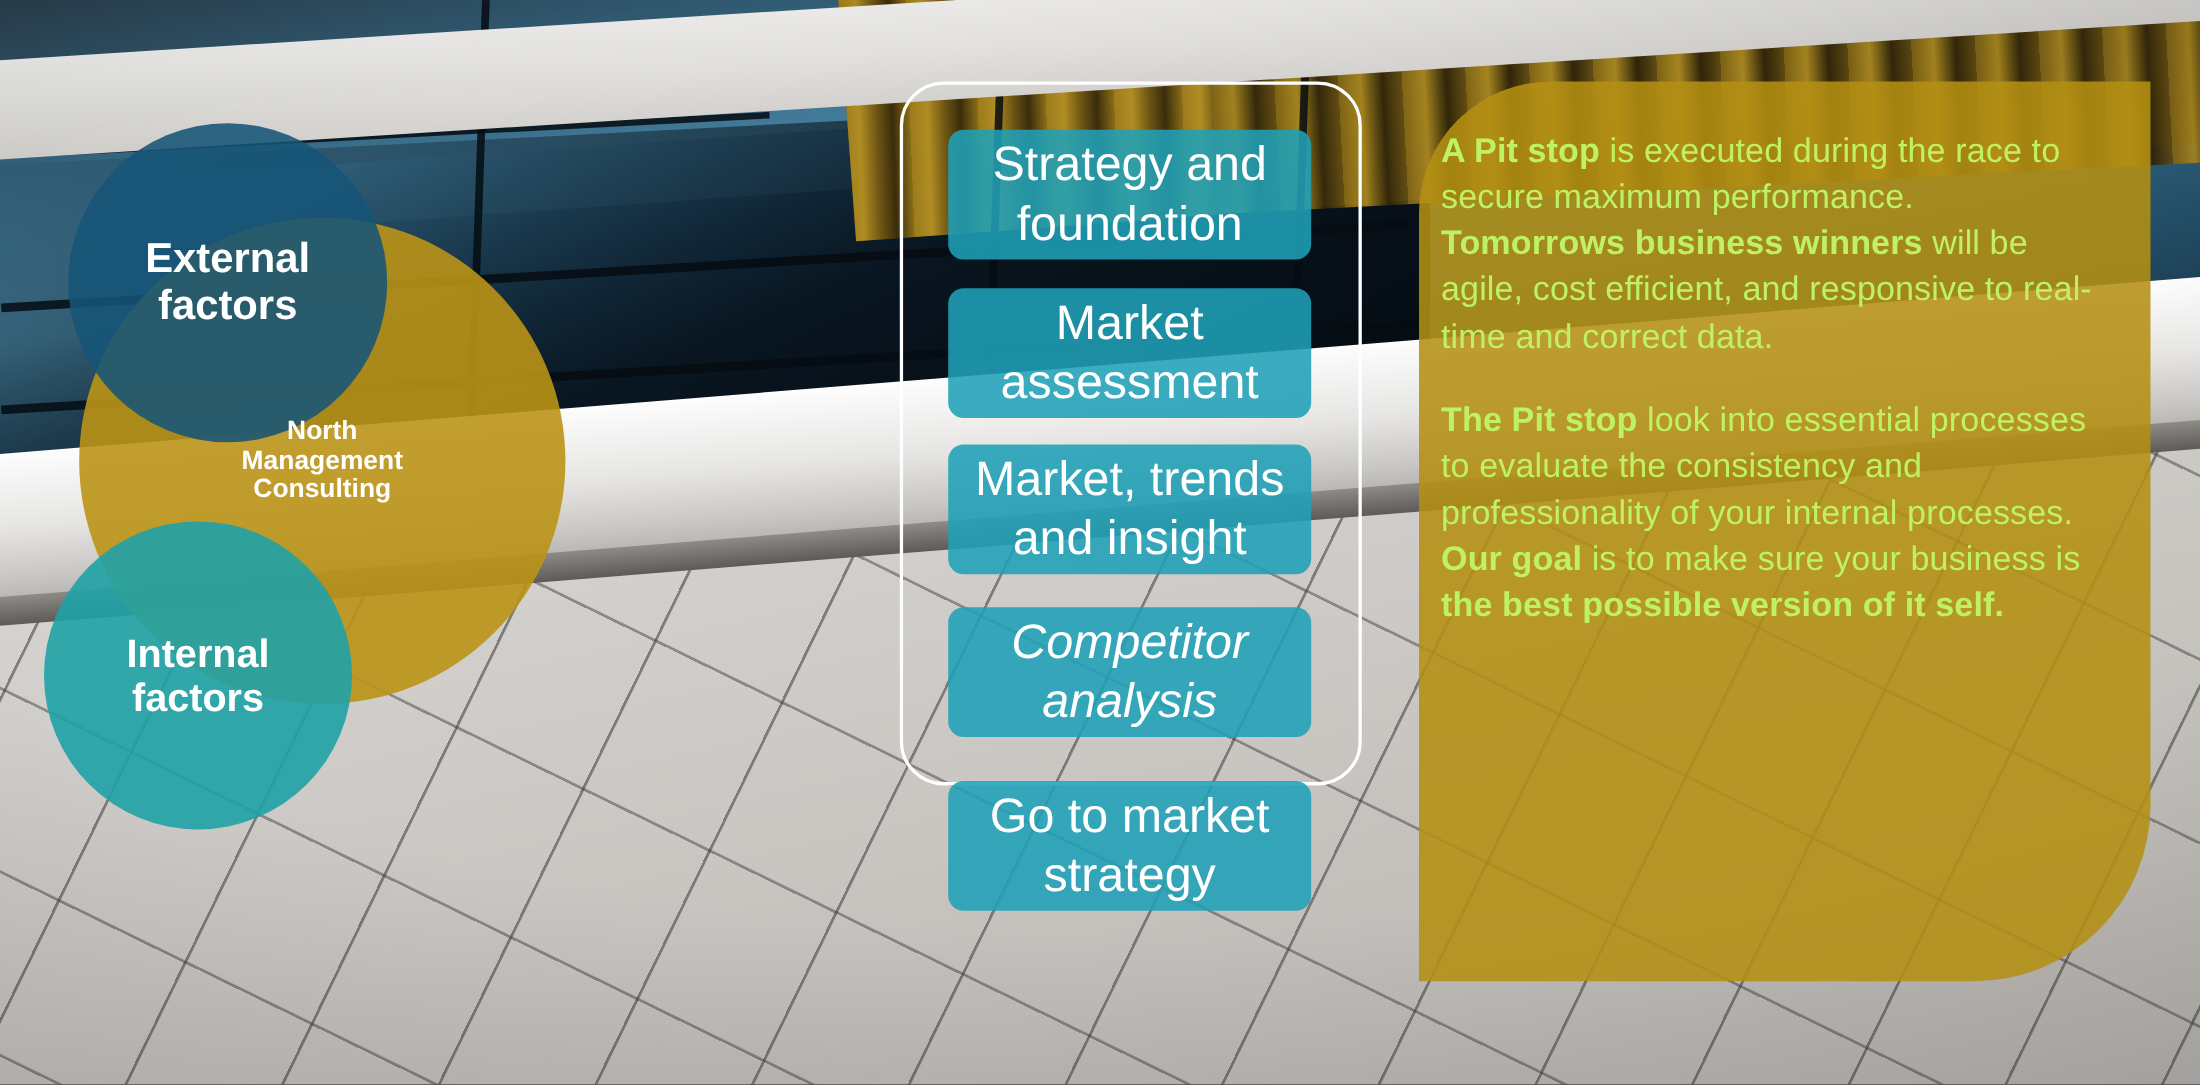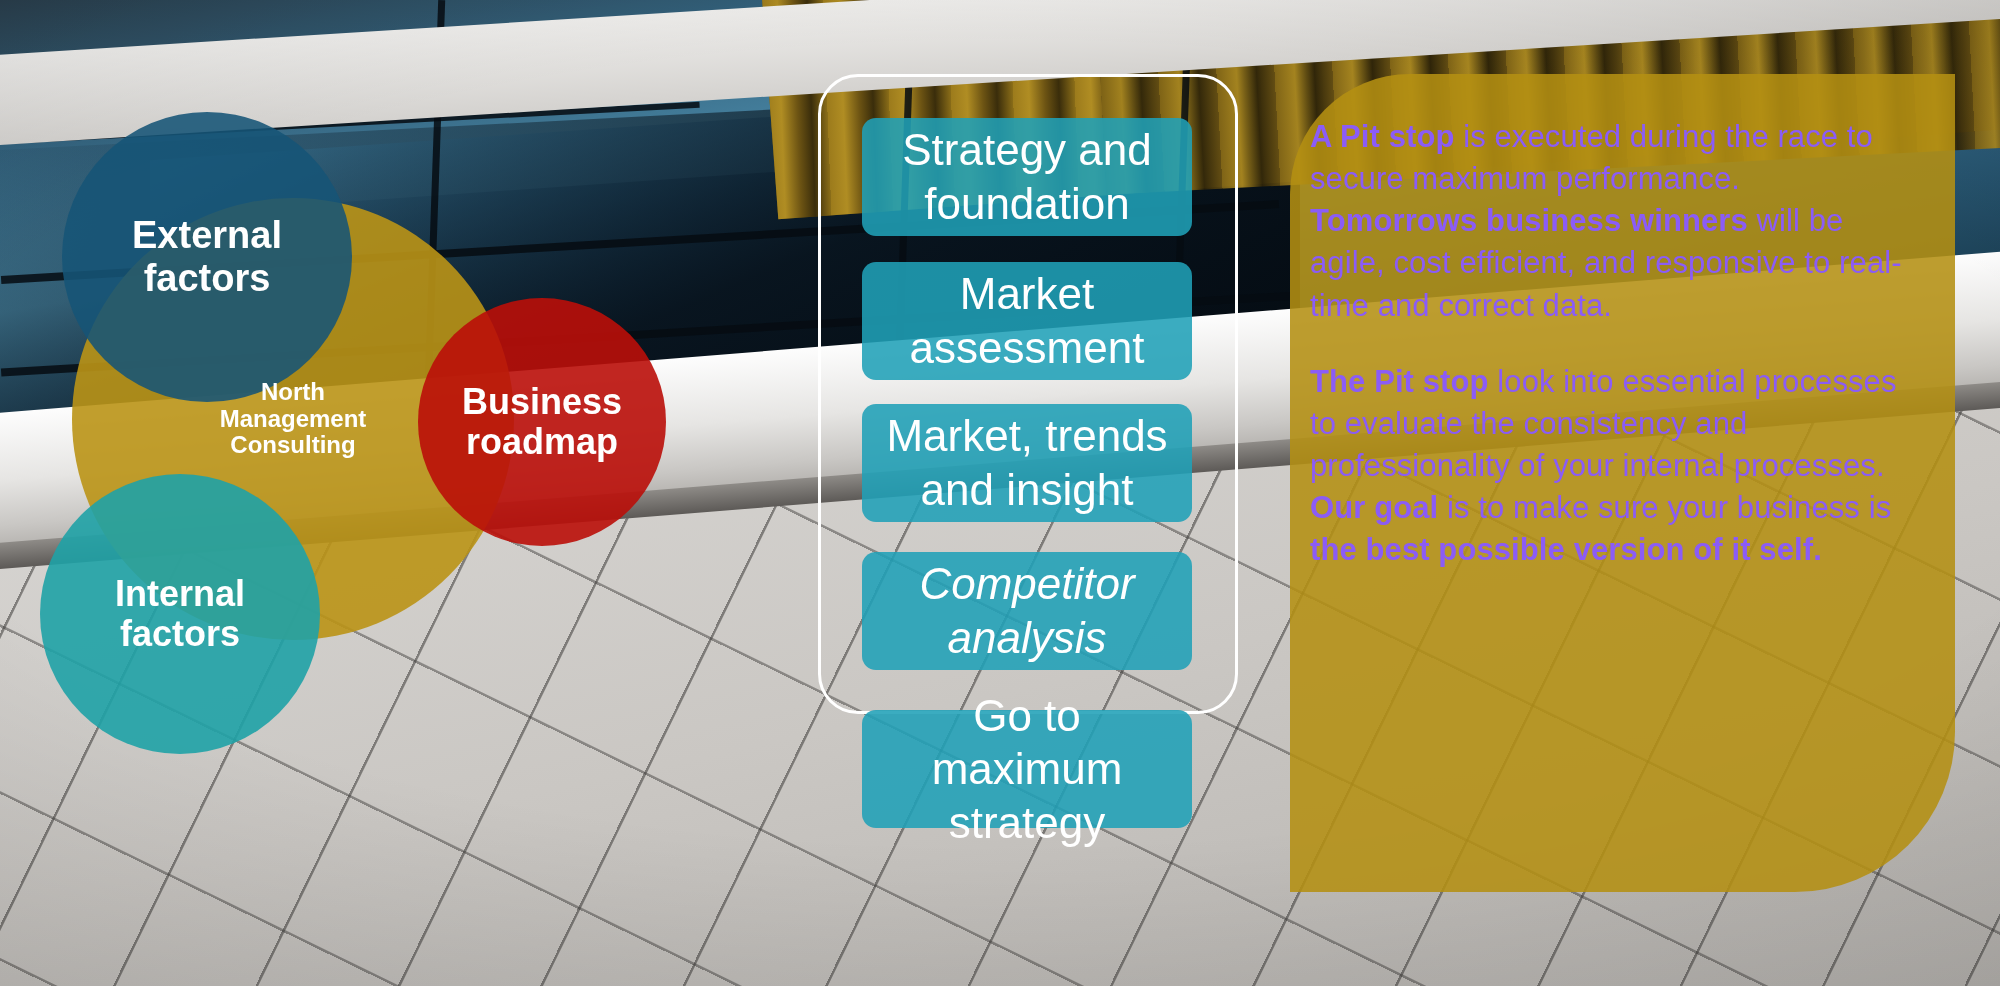--- a/index.html
+++ b/index.html
@@ -169,39 +169,36 @@
 
   <div class="circle" id="circle-nmc" style="background: rgba(186, 148, 22, 0.9);">
     <span class="lbl">North<br>Management<br>Consulting</span>
   </div>
   <div class="circle" id="circle-external" style="background: rgba(22, 84, 118, 0.88);">
     <span class="lbl">External<br>factors</span>
   </div>
   <div class="circle" id="circle-internal" style="background: rgba(31, 162, 166, 0.9);">
     <span class="lbl">Internal<br>factors</span>
   </div>
-  <div class="circle" id="circle-business" style="background: rgba(186, 14, 9, 0.9);">
-    <span class="lbl">Business<br>roadmap</span>
-  </div>
 
   <div id="roadmap-frame" style="border-color: rgb(255, 255, 255);"></div>
   <div class="chip" id="chip-0" style="background: rgba(32, 161, 183, 0.88);">
     <span>Strategy and foundation</span>
   </div>
   <div class="chip" id="chip-1" style="background: rgba(32, 161, 183, 0.88); justify-content: flex-end;">
     <span>Market assessment</span>
   </div>
   <div class="chip" id="chip-2" style="background: rgba(32, 161, 183, 0.88);">
     <span>Market, trends and insight</span>
   </div>
   <div class="chip" id="chip-3" style="background: rgba(32, 161, 183, 0.88);">
     <span>Competitor analysis</span>
   </div>
   <div class="chip" id="chip-4" style="background: rgba(32, 161, 183, 0.88);">
-    <span>Go to maximum strategy</span>
-  </div>
-
-  <div id="pitstop-panel" style="background: rgba(180, 143, 18, 0.88); color: #8b5cf6; padding-left: 20px;">
+    <span>Go to market strategy</span>
+  </div>
+
+  <div id="pitstop-panel" style="background: rgba(180, 143, 18, 0.88); color: #bef264; padding-left: 20px;">
       <p><b>A Pit stop</b><span> is executed during the race to secure maximum performance. </span><b>Tomorrows business winners</b><span> will be agile, cost efficient, and responsive to real-time and correct data.</span></p>
       <p><b>The Pit stop</b><span> look into essential processes to evaluate the consistency and professionality of your internal processes. </span><b>Our goal</b><span> is to make sure your business is </span><b>the best possible version of it self.</b></p>
     </div>
 
 </div>
 
 </body></html>

